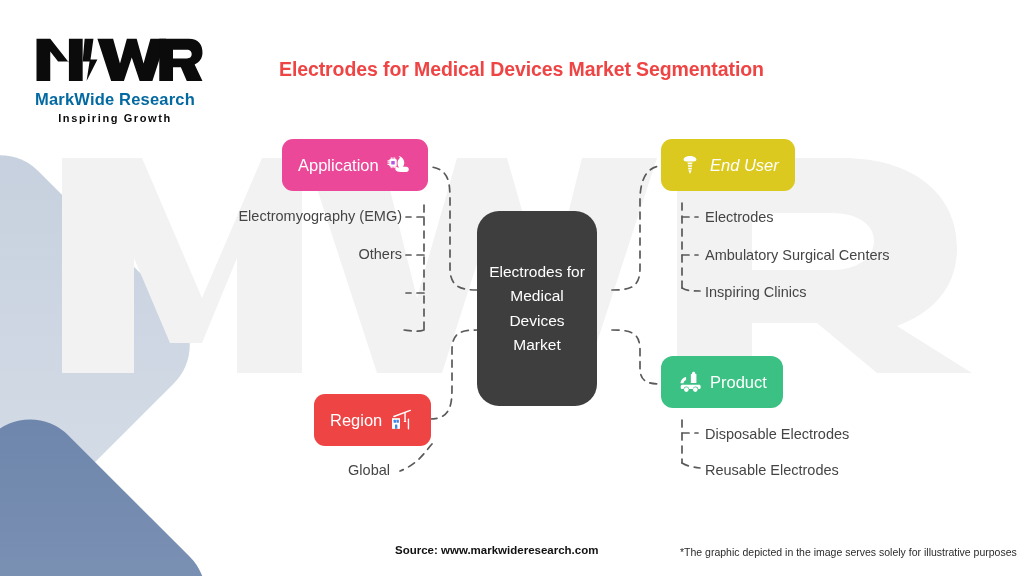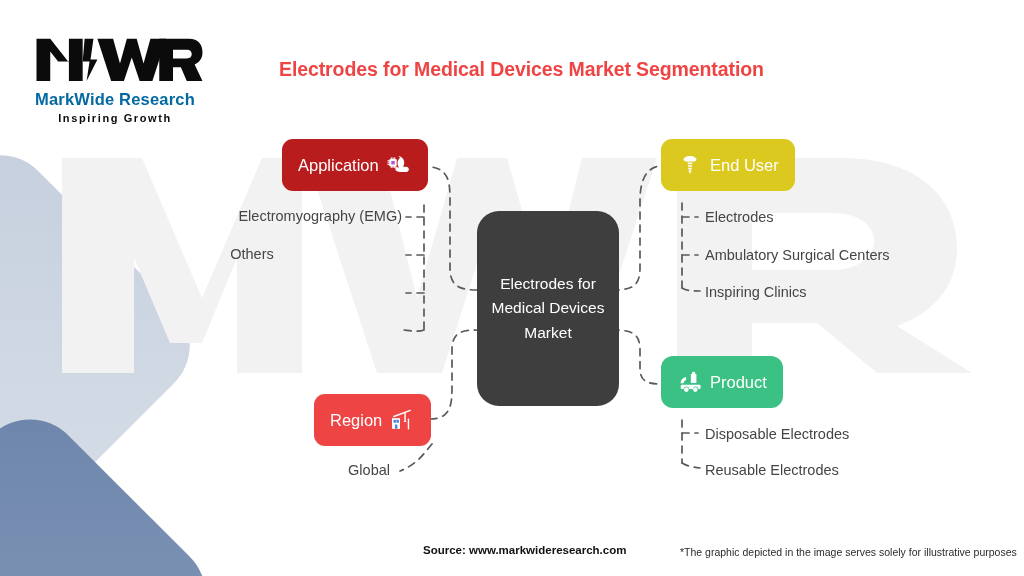--- a/index.html
+++ b/index.html
@@ -102,21 +102,21 @@
     width: 1024px;
     height: 576px;
     pointer-events: none;
   }
 
   
   #center-node {
     position: absolute;
     left: 477px;
     top: 211px;
-    width: 142px;
+    width: 120px;
     height: 195px;
     background: #3e3e3e;
     border-radius: 22px;
     display: flex;
     align-items: center;
     justify-content: flex-start;
     text-align: center;
     box-sizing: border-box;
   }
   #center-node .center-label {
@@ -143,22 +143,22 @@
   .badge .badge-icon {
     width: 26px;
     height: 26px;
     flex: 0 0 auto;
     display: flex;
     align-items: center;
     justify-content: center;
   }
   .badge .badge-icon svg { display: block; }
 
-  #badge-application { left: 282px; top: 139px; background: #b91c1c; }
-  #badge-enduser     { left: 661px; top: 139px; background: #dbc91f; }
+  #badge-application { left: 282px; top: 139px; background: #ec4899; }
+  #badge-enduser     { left: 661px; top: 139px; background: #dbc91f; font-style: italic; }
   #badge-product     { left: 661px; top: 356px; background: #3cc185; border-radius: 12px; }
   #badge-region      { left: 314px; top: 394px; background: #ef4444; }
 
   
   .leaf {
     position: absolute;
     font-size: 14.5px;
     color: #454545;
     white-space: nowrap;
   }
@@ -171,21 +171,21 @@
   }
   .leaf-group-left .leaf {
     position: static;
     display: block;
     margin-bottom: 0;
   }
 
   
   #source-note {
     position: absolute;
-    left: 423px;
+    left: 395px;
     top: 544px;
     font-size: 11.5px;
     font-weight: bold;
     color: #111111;
     white-space: nowrap;
     text-align: center;
   }
   #disclaimer-note {
     position: absolute;
     left: 680px;
@@ -319,21 +319,21 @@
       <path d="M2.2 11.0 l8.6 0 l0 11.6 l-8.6 0 z"></path>
       <rect x="3.9" y="12.8" width="2.6" height="3.2" rx="0.4" fill="#4285e4"></rect>
       <rect x="7.0" y="12.8" width="2.6" height="3.2" rx="0.4" fill="#4285e4"></rect>
       <rect x="5.4" y="18.0" width="2.6" height="4.6" rx="0.4" fill="#4285e4"></rect>
     </svg>
   </span>
 </div>
 
 <div class="leaf-group-left" style="left:102px; top:208px;">
   <div class="leaf" style="height:38px;">Electromyography (EMG)</div>
-  <div class="leaf" style="height:38px;text-align:center;">Others</div>
+  <div class="leaf" style="height:38px;">Others</div>
 </div>
 
 <div class="leaf-group-left" style="left:90px; top:462px;">
   <div class="leaf">Global</div>
 </div>
 
 <div class="leaf" style="left:705px; top:209px;">Electrodes</div>
 <div class="leaf" style="left:705px; top:247px;">Ambulatory Surgical Centers</div>
 <div class="leaf" style="left:705px; top:284px;">Inspiring Clinics</div>
 

